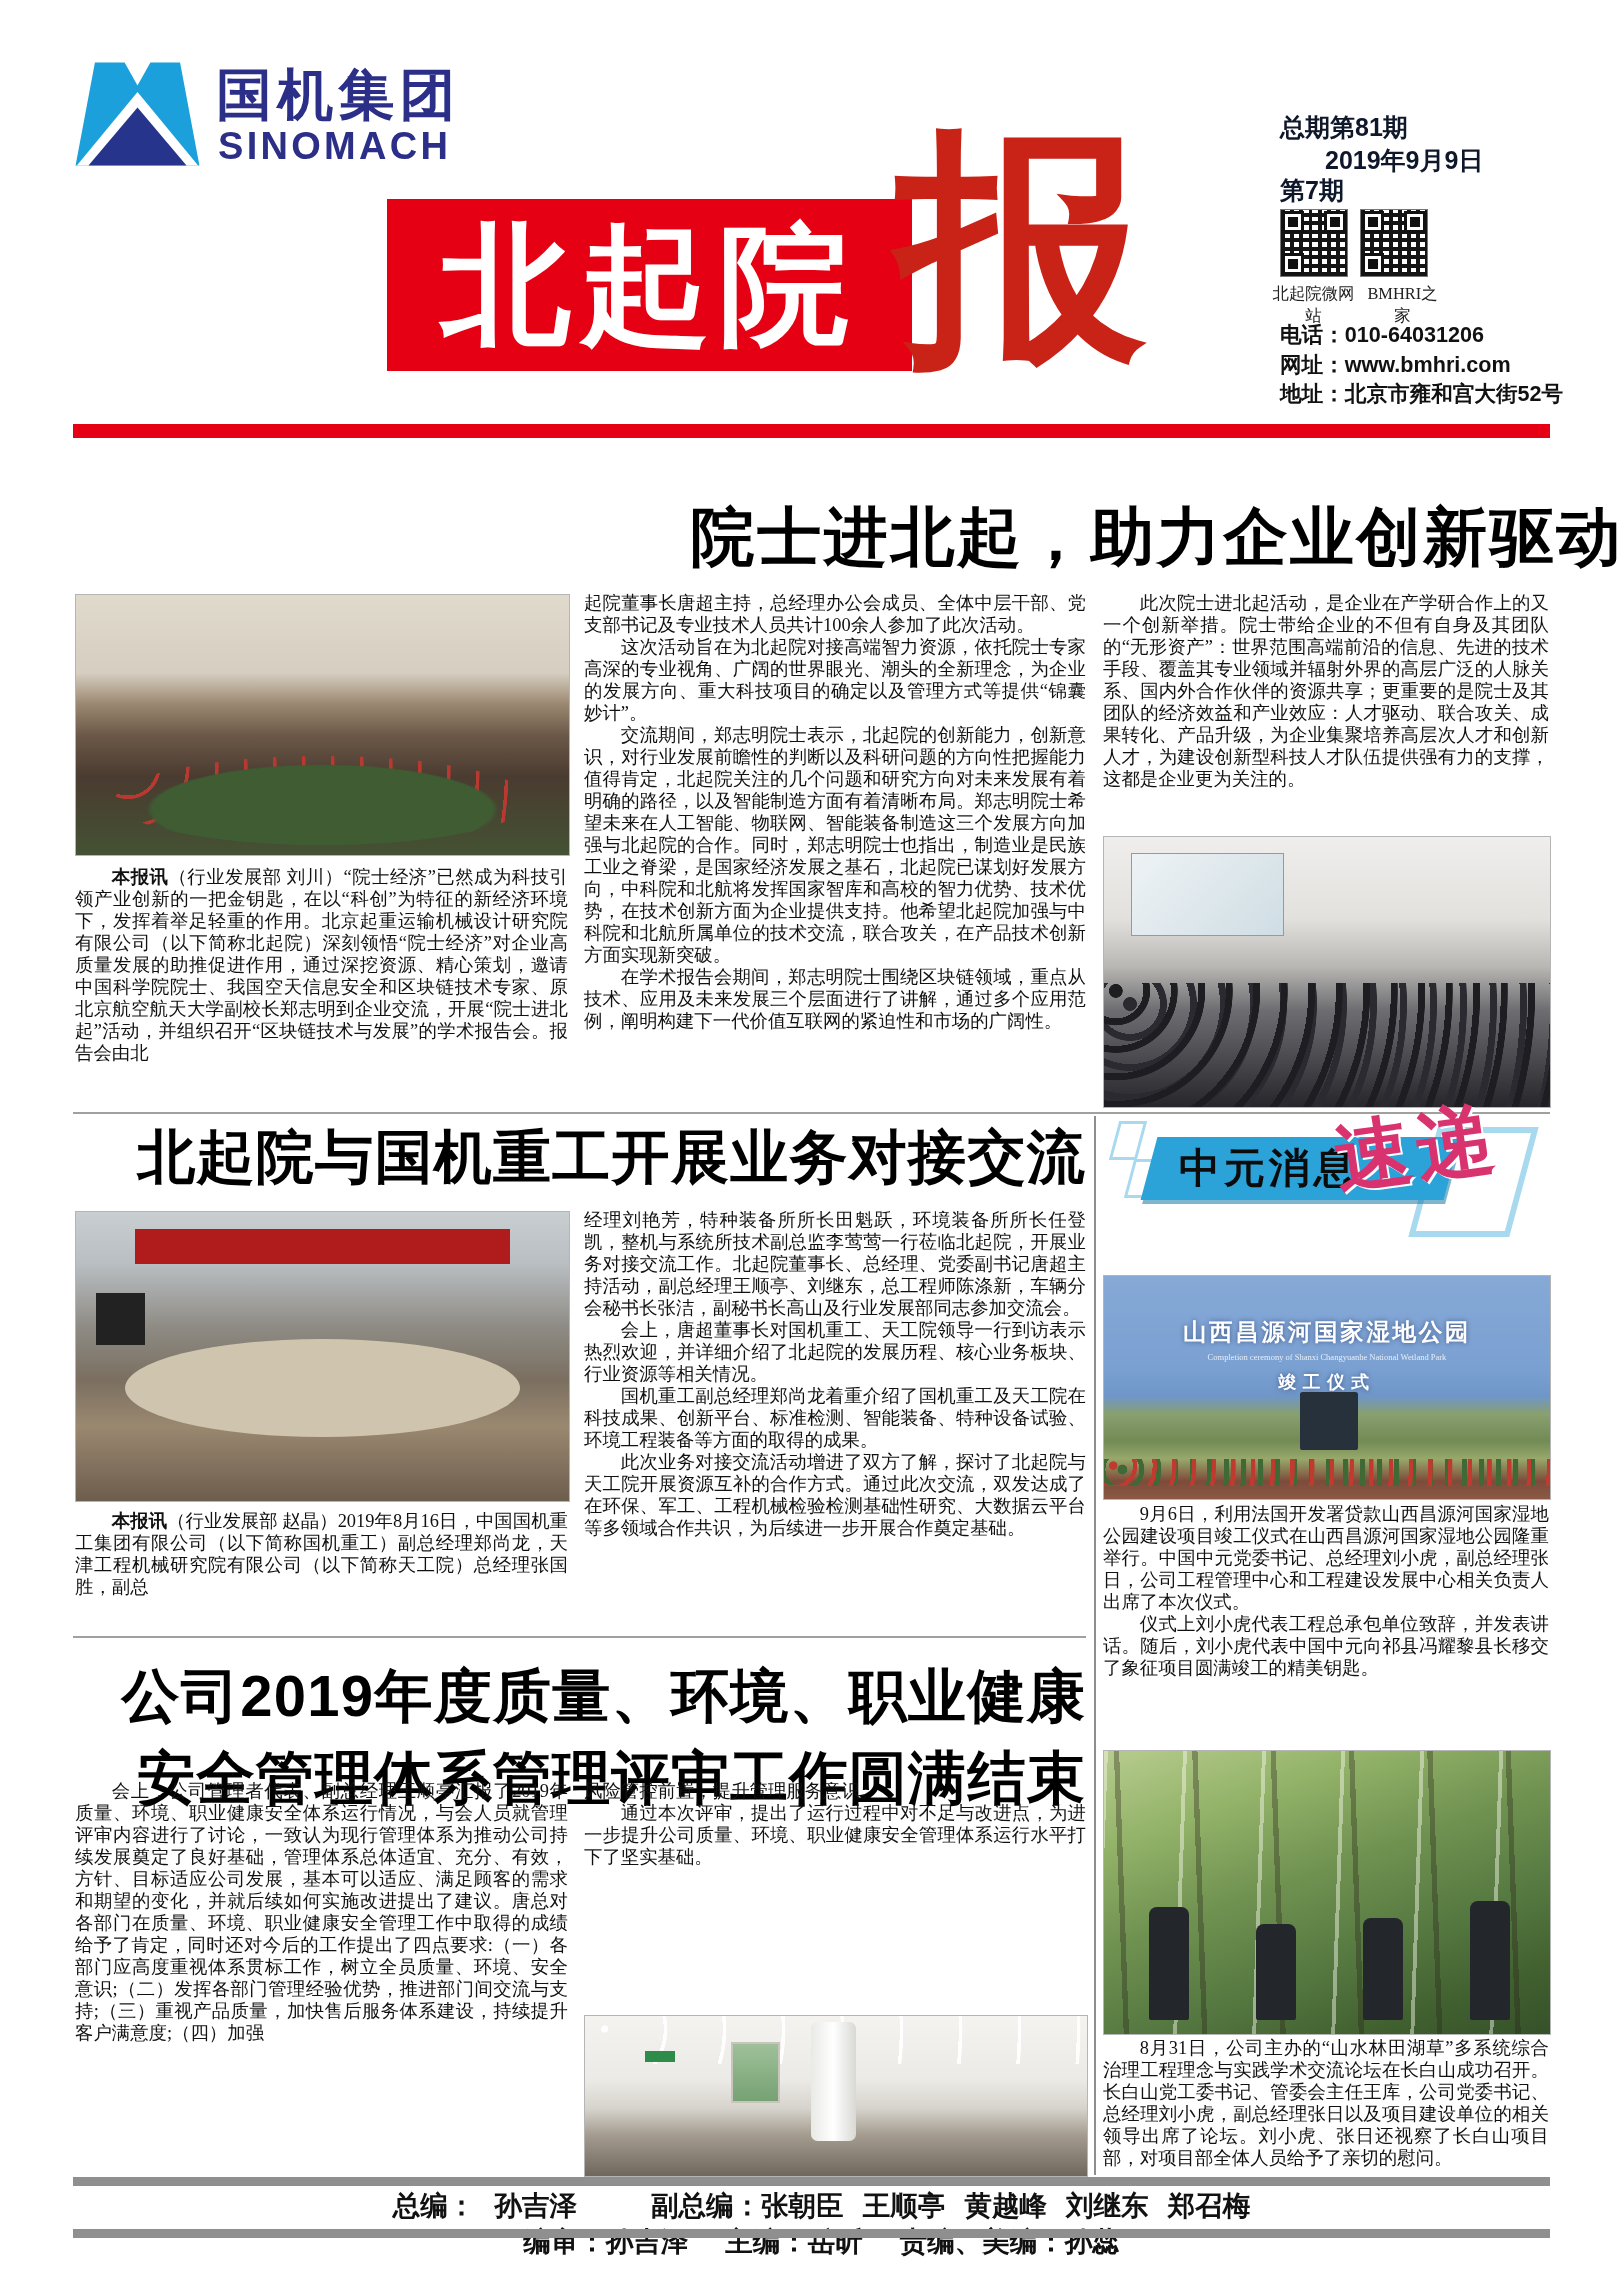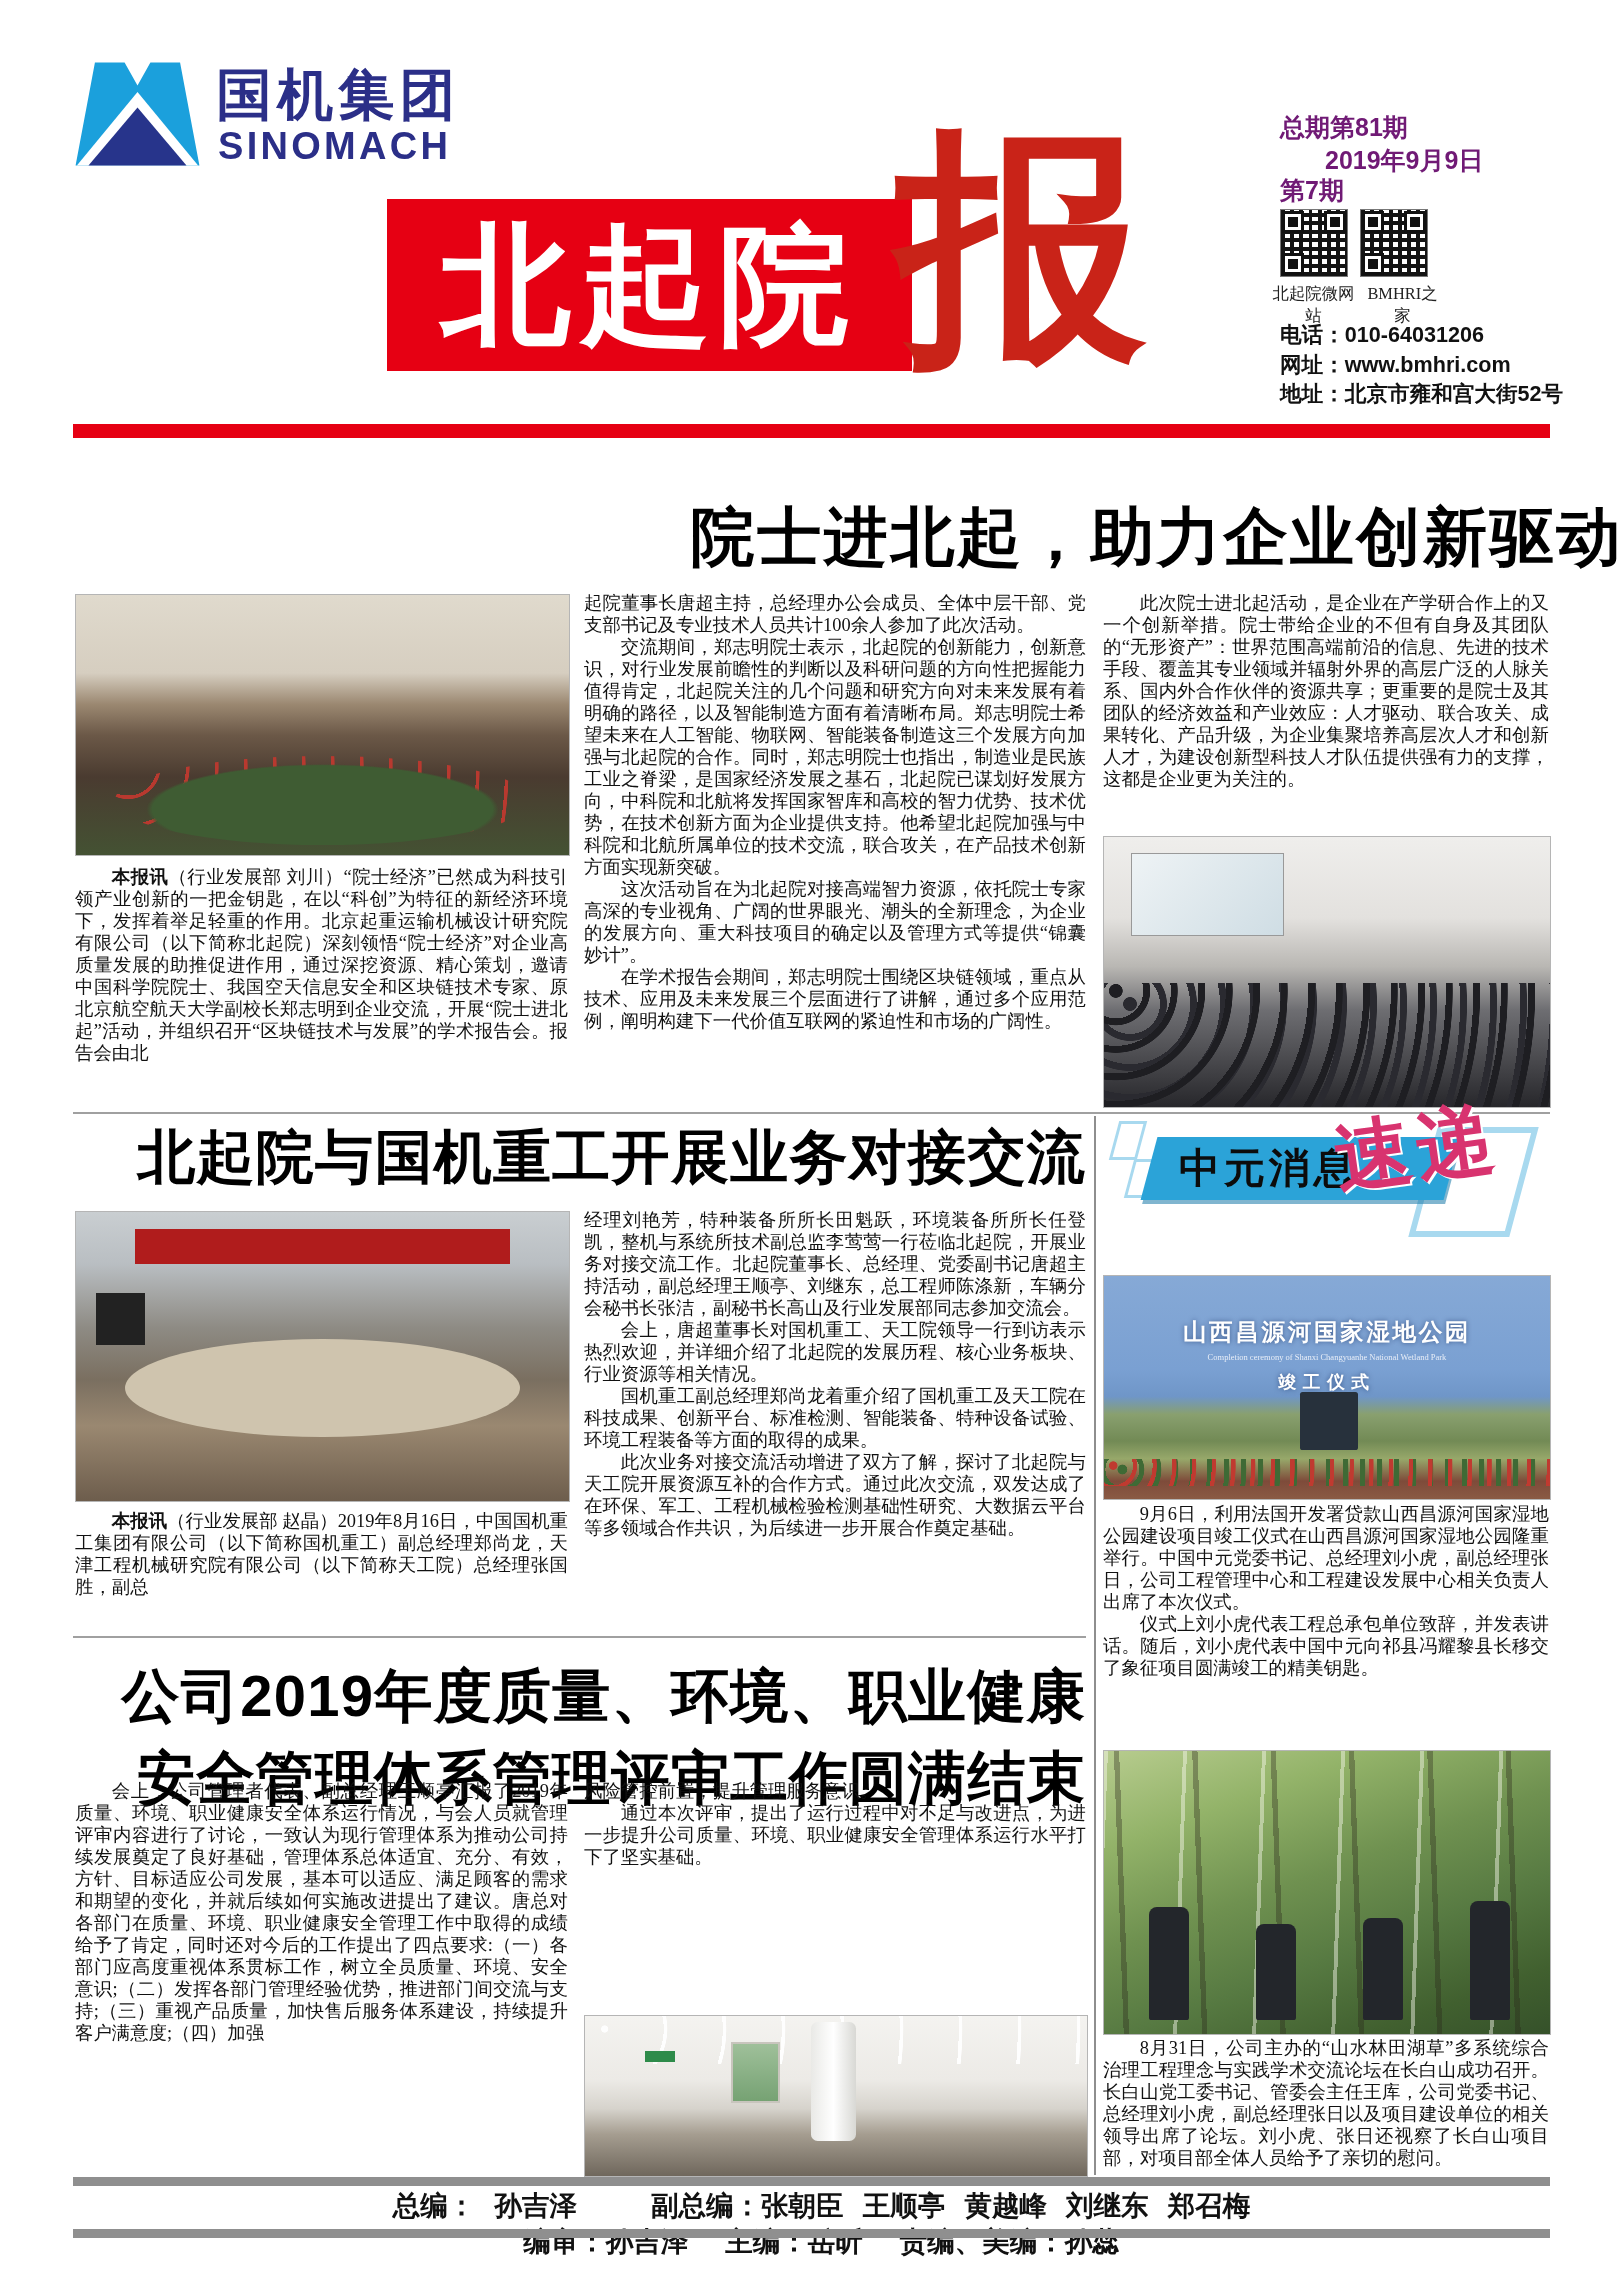--- a/index.html
+++ b/index.html
@@ -12,21 +12,21 @@
           letter-spacing:5.2px;font-family:"Liberation Sans","DejaVu Sans",sans-serif;}
   .org-en{position:absolute;left:218px;top:125px;font-size:38px;font-weight:900;color:#2b2f88;
           letter-spacing:3.3px;font-family:"Liberation Sans","DejaVu Sans",sans-serif;}
   .masthead-box{position:absolute;left:387px;top:199px;width:525px;height:172px;background:#e60013;
           display:flex;align-items:center;justify-content:center;}
   .masthead-title{font-size:130px;font-weight:900;color:#ffffff;letter-spacing:9.2px;
           font-family:"Liberation Sans","DejaVu Sans",sans-serif;line-height:1;}
   .masthead-bao{position:absolute;left:897px;top:122px;font-size:249px;line-height:1;color:#c92318;
           font-weight:700;font-family:"DejaVu Serif","Liberation Serif",serif;}
   .pub-line{position:absolute;left:1280px;font-size:25px;font-weight:700;
-          font-family:"Liberation Sans","DejaVu Sans",sans-serif;color:#701a75;}
+          font-family:"Liberation Sans","DejaVu Sans",sans-serif;color:#0f172a;}
   .qr{position:absolute;width:66px;height:66px;top:209px;border:1.3px solid #777;background:#fff;
       background-image:repeating-linear-gradient(0deg,#141414 0 3.9px,transparent 3.9px 8.5px),
                        repeating-linear-gradient(90deg,#141414 0 3.9px,#ffffff 3.9px 9.2px);}
   .fp{position:absolute;width:15.7px;height:15.7px;border:3.9px solid #111;background:#fff;}
   .fp::after{content:"";position:absolute;inset:2.6px;background:#111;}
   .fp.tl{top:1.3px;left:1.3px}.fp.tr{top:1.3px;right:1.3px}.fp.bl{bottom:1.3px;left:1.3px}
   .qr-cap{position:absolute;top:283px;width:85px;text-align:center;font-size:16.4px;color:#222;}
   .contact-line{position:absolute;left:1280px;font-size:21.6px;font-weight:700;
           font-family:"Liberation Sans","DejaVu Sans",sans-serif;color:#111;}
   .red-rule{position:absolute;left:73px;top:424px;width:1477px;height:14.4px;background:#e60013;}
@@ -158,22 +158,22 @@
   <div class="photo ph-conf" style="left:75px;top:594px;width:493px;height:260px;">
     <div class="plants"></div>
   </div>
 
   <div class="bt" style="left:75px;top:866px;width:493px;height:243px;">
     <p><b class="lead">本报讯</b><span>（行业发展部 刘川）“院士经济”已然成为科技引领产业创新的一把金钥匙，在以“科创”为特征的新经济环境下，发挥着举足轻重的作用。北京起重运输机械设计研究院有限公司（以下简称北起院）深刻领悟“院士经济”对企业高质量发展的助推促进作用，通过深挖资源、精心策划，邀请中国科学院院士、我国空天信息安全和区块链技术专家、原北京航空航天大学副校长郑志明到企业交流，开展“院士进北起”活动，并组织召开“区块链技术与发展”的学术报告会。报告会由北</span></p>
   </div>
 
   <div class="bt" style="left:584px;top:592px;width:502px;height:516px;">
     <p class="noindent">起院董事长唐超主持，总经理办公会成员、全体中层干部、党支部书记及专业技术人员共计100余人参加了此次活动。</p>
+    <p>这次活动旨在为北起院对接高端智力资源，依托院士专家高深的专业视角、广阔的世界眼光、潮头的全新理念，为企业的发展方向、重大科技项目的确定以及管理方式等提供“锦囊妙计”。</p>
     <p>交流期间，郑志明院士表示，北起院的创新能力，创新意识，对行业发展前瞻性的判断以及科研问题的方向性把握能力值得肯定，北起院关注的几个问题和研究方向对未来发展有着明确的路径，以及智能制造方面有着清晰布局。郑志明院士希望未来在人工智能、物联网、智能装备制造这三个发展方向加强与北起院的合作。同时，郑志明院士也指出，制造业是民族工业之脊梁，是国家经济发展之基石，北起院已谋划好发展方向，中科院和北航将发挥国家智库和高校的智力优势、技术优势，在技术创新方面为企业提供支持。他希望北起院加强与中科院和北航所属单位的技术交流，联合攻关，在产品技术创新方面实现新突破。</p>
-    <p>这次活动旨在为北起院对接高端智力资源，依托院士专家高深的专业视角、广阔的世界眼光、潮头的全新理念，为企业的发展方向、重大科技项目的确定以及管理方式等提供“锦囊妙计”。</p>
     <p>在学术报告会期间，郑志明院士围绕区块链领域，重点从技术、应用及未来发展三个层面进行了讲解，通过多个应用范例，阐明构建下一代价值互联网的紧迫性和市场的广阔性。</p>
   </div>
 
   <div class="bt" style="left:1103px;top:592px;width:446px;height:237px;">
     <p>此次院士进北起活动，是企业在产学研合作上的又一个创新举措。院士带给企业的不但有自身及其团队的“无形资产”：世界范围高端前沿的信息、先进的技术手段、覆盖其专业领域并辐射外界的高层广泛的人脉关系、国内外合作伙伴的资源共享；更重要的是院士及其团队的经济效益和产业效应：人才驱动、联合攻关、成果转化、产品升级，为企业集聚培养高层次人才和创新人才，为建设创新型科技人才队伍提供强有力的支撑，这都是企业更为关注的。</p>
   </div>
 
   <div class="photo ph-lect" style="left:1103px;top:836px;width:446px;height:270px;">
     <div class="screen"></div>
     <div class="heads"></div>

